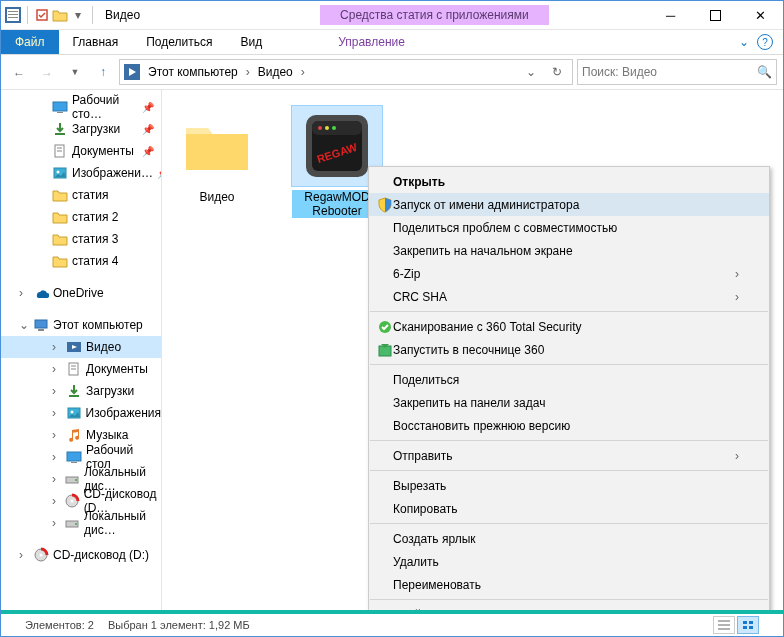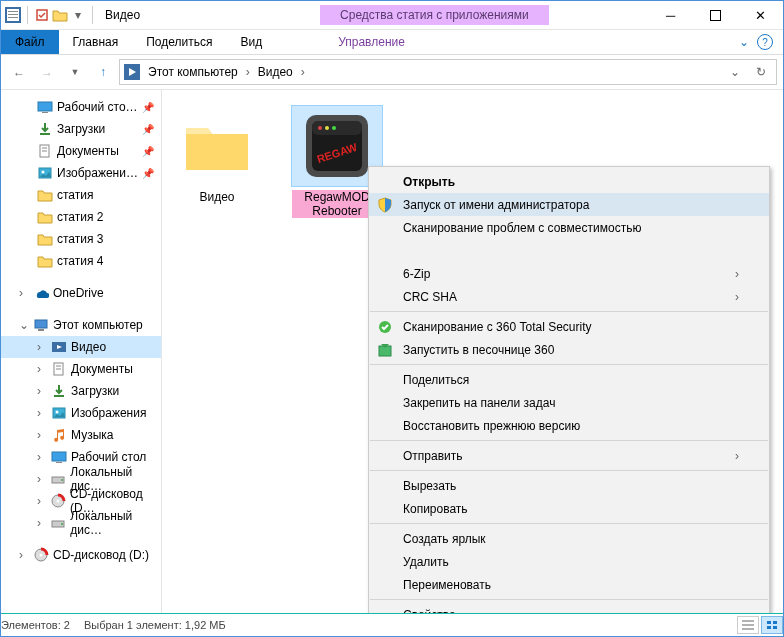--- a/index.html
+++ b/index.html
@@ -7,51 +7,51 @@
 .titlebar{height:28px;display:flex;align-items:center;background:#fff;border-bottom:1px solid #e5e5e5}
 .tb-left{display:flex;align-items:center;gap:2px;padding-left:4px}
 .tb-icon{width:16px;height:16px;display:inline-flex;align-items:center;justify-content:center}
 .tb-sep{width:1px;height:18px;background:#ccc;margin:0 4px}
 .tb-title{padding-left:6px;font-size:12px}
 .tb-tool{margin-left:180px;background:#e6b3ff;padding:3px 20px;font-size:12px;color:#5a3a6e}
 .tb-ctrls{margin-left:auto;display:flex}
 .tb-btn{width:45px;height:28px;display:flex;align-items:center;justify-content:center;font-size:13px}
 .ribbon-tabs{height:24px;display:flex;align-items:stretch;border-bottom:1px solid #ddd}
 .rtab{padding:4px 14px;font-size:12px;display:flex;align-items:center}
-.rtab.file{background:#1979ca;color:#000000}
+.rtab.file{background:#1979ca;color:#fef9c3}
 .rtab.manage{color:#7a3f9e;margin-left:48px}
 .rtab-help{margin-left:auto;padding:4px 10px;display:flex;align-items:center;gap:8px;color:#1979ca}
 .navbar{height:34px;display:flex;align-items:center;gap:4px;padding:0 6px;border-bottom:1px solid #e5e5e5}
 .nav-btn{width:24px;height:24px;display:flex;align-items:center;justify-content:center;color:#666}
 .nav-btn.enabled{color:#1979ca}
 .addr{flex:1;height:24px;border:1px solid #ccc;display:flex;align-items:center;padding:0 4px;gap:4px}
 .crumb{padding:2px 4px}
 .crumb-sep{color:#666}
 .addr-btn{width:22px;height:22px;display:flex;align-items:center;justify-content:center;color:#666}
 .search{width:190px;height:24px;border:1px solid #ccc;display:flex;align-items:center;padding:0 4px;color:#777}
 .body{display:flex;height:calc(100% - 28px - 24px - 34px - 22px)}
 .tree{width:160px;border-right:1px solid #e5e5e5;overflow:hidden;padding-top:6px}
 .tnode{display:flex;align-items:center;gap:4px;height:22px;padding-left:18px}
 .tnode .pin{margin-left:auto;margin-right:6px;color:#888;font-size:10px}
-.tnode.l2{padding-left:36px}
+.tnode.l2{padding-left:51px}
 .tnode.sel{background:#cce8ff}
 .tgap{height:10px}
 .ticon{width:16px;height:16px;display:inline-flex;align-items:center;justify-content:center}
 .content{flex:1;position:relative;padding:16px 10px;display:flex;align-items:flex-start;gap:30px}
 .item{width:90px;text-align:center}
 .item.sel .thumb-wrap{background:#cce8ff;outline:1px solid #99d1ff}
 .thumb-wrap{width:90px;height:80px;display:flex;align-items:center;justify-content:center}
 .item-label{margin-top:4px;font-size:12px;word-break:break-word}
 .ctx{position:absolute;left:367px;top:165px;width:400px;background:#f2f2f2;border:1px solid #ccc;box-shadow:2px 2px 4px rgba(0,0,0,0.25);padding:3px 0}
-.ctx-item{height:23px;display:flex;align-items:center;padding:0 30px 0 8px;gap:10px;font-size:12px}
+.ctx-item{height:23px;display:flex;align-items:center;padding:0 30px 0 8px;font-size:12px}
 .ctx-item:hover,.ctx-item.hl{background:#d8e6f2}
 .ctx-ic{width:16px;height:16px;display:inline-flex;align-items:center;justify-content:center}
 .ctx-arrow{margin-left:auto;color:#666}
 .ctx-sep{height:1px;background:#d4d4d4;margin:3px 1px}
-.statusbar{position:absolute;bottom:0;left:0;right:0;height:22px;border-top:1px solid #14b8a6;display:flex;align-items:center;padding:0 0;font-size:11px;color:#444;gap:14px;background:#fff}
+.statusbar{position:absolute;bottom:0;left:0;right:0;height:22px;border-top:4px solid #14b8a6;display:flex;align-items:center;padding:0 24px;font-size:11px;color:#444;gap:14px;background:#fff}
 .sb-views{margin-left:auto;display:flex;gap:2px}
 .sb-view{width:20px;height:16px;border:1px solid #ccc;display:flex;align-items:center;justify-content:center}
 .sb-view.active{background:#cce8ff;border-color:#7ab8e6}
 .arrow{position:absolute;left:240px;top:190px;pointer-events:none}
 svg{display:block}
 </style>
 </head>
 <body>
 
 <div class="window">
@@ -119,20 +119,24 @@
           </svg>
         </span>
       <span class="crumb">Этот компьютер</span>
       <span class="crumb-sep">›</span>
       <span class="crumb">Видео</span>
       <span class="crumb-sep">›</span>
       <span style="flex:1"></span>
       <div class="addr-btn">⌄</div>
       <div class="addr-btn">↻</div>
     </div>
+    <div class="search">
+      <span>Поиск: Видео</span>
+      <span style="margin-left:auto">🔍</span>
+    </div>
   </div>
 
   <div class="body">
     <div class="tree" id="tree">
         <div class="tnode l2">
           <span class="ticon">
             <svg width="16" height="16">
               <rect x="1" y="3" width="14" height="9" fill="#3ca0e6" stroke="#2a7ab0"></rect>
               <rect x="5" y="13" width="6" height="1" fill="#888"></rect>
             </svg>
@@ -345,21 +349,21 @@
             <svg width="66" height="66">
               <rect x="2" y="2" width="62" height="62" rx="10" fill="#4a4a4a"></rect>
               <rect x="8" y="8" width="50" height="50" rx="6" fill="#1a1a1a"></rect>
               <rect x="8" y="8" width="50" height="14" rx="6" fill="#2a2a2a"></rect>
               <circle cx="16" cy="15" r="2" fill="#d44"></circle>
               <circle cx="23" cy="15" r="2" fill="#dd4"></circle>
               <circle cx="30" cy="15" r="2" fill="#4d4"></circle>
               <text x="33" y="44" fill="#d22" font-size="11" font-weight="bold" text-anchor="middle" transform="rotate(-18 33 40)">REGAW</text>
             </svg>
           </div>
-        <div class="item-label" style="background:#f9a8d4">RegawMOD Rebooter</div>
+        <div class="item-label" style="background:#7dd3fc">RegawMOD Rebooter</div>
       </div>
       <svg class="arrow" width="130" height="70">
           <line x1="10" y1="60" x2="120" y2="8" stroke="#e02020" stroke-width="2"></line>
           <polygon points="120,8 110,8 116,16" fill="#e02020"></polygon>
         </svg>
     </div>
   </div>
 
   <div class="ctx" id="ctx">
       <div class="ctx-item">
@@ -370,24 +374,25 @@
         <span class="ctx-ic">
           <svg width="16" height="16">
             <path d="M8 1l6 2v4c0 4-3 7-6 8-3-1-6-4-6-8V3z" fill="#ffd040" stroke="#c9a020"></path>
             <path d="M8 1l6 2v4c0 4-3 7-6 8z" fill="#3a8ad6"></path>
           </svg>
         </span>
         <span style="">Запуск от имени администратора</span>
       </div>
       <div class="ctx-item">
         <span class="ctx-ic"></span>
-        <span style="">Сканирование проблем с совместимостью</span>
-      </div>
-      <div class="ctx-item">
-        <span class="ctx-ic"></span>
+        <span style="">Поделиться проблем с совместимостью</span>
+      </div>
+      <div class="ctx-item">
+        <span class="ctx-ic"></span>
+        <span style="">Закрепить на начальном экране</span>
       </div>
       <div class="ctx-item">
         <span class="ctx-ic"></span>
         <span style="">6-Zip</span>
         <span class="ctx-arrow">›</span>
       </div>
       <div class="ctx-item">
         <span class="ctx-ic"></span>
         <span style="">CRC SHA</span>
         <span class="ctx-arrow">›</span>

